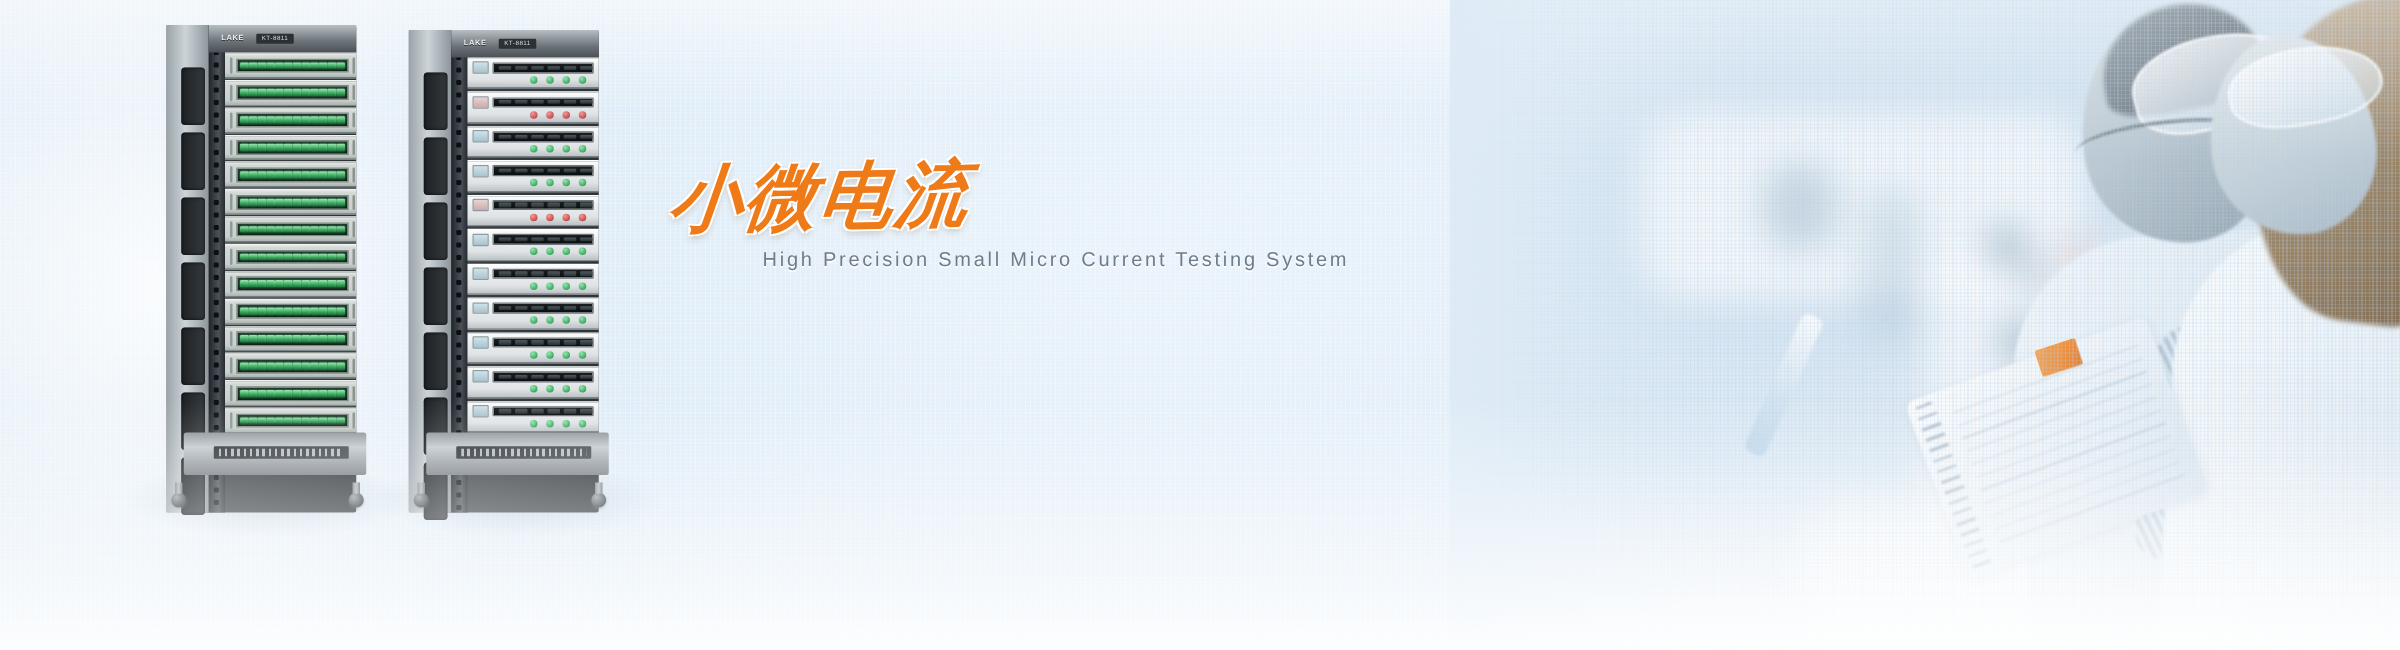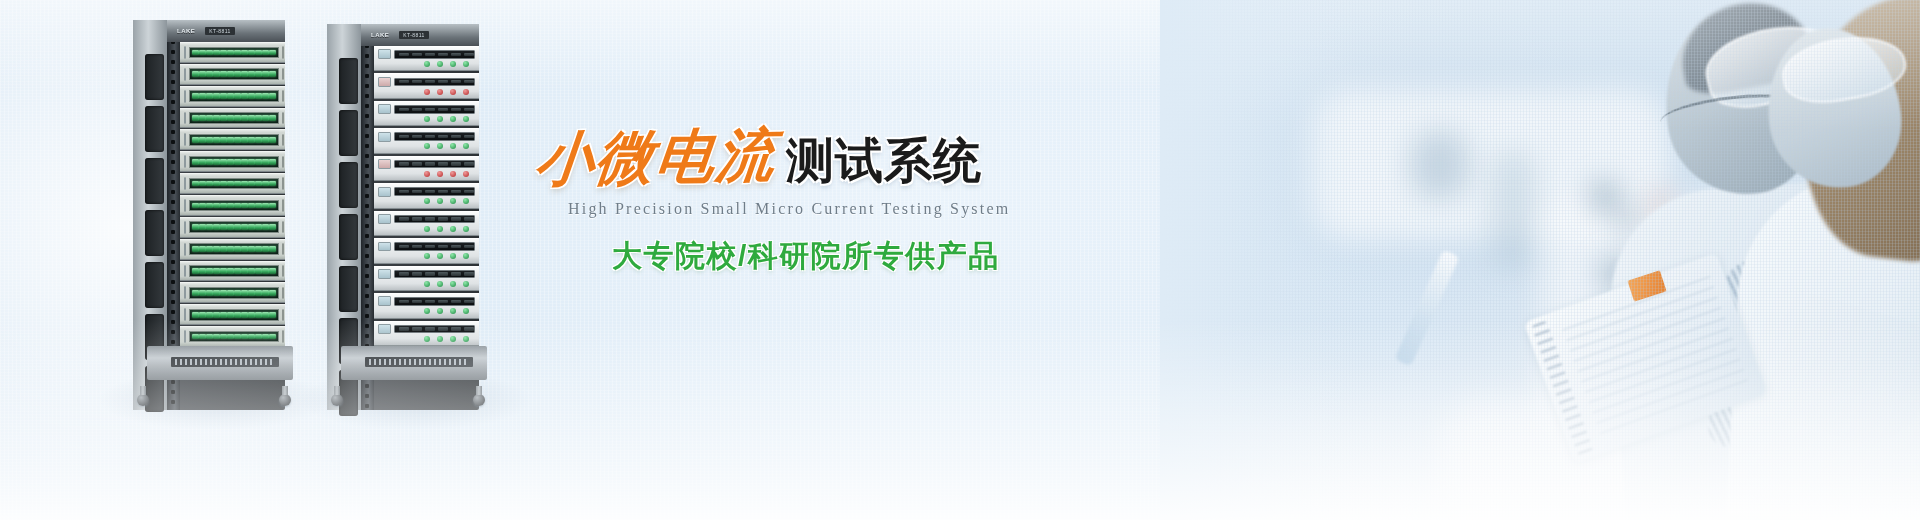--- a/index.html
+++ b/index.html
@@ -351,25 +351,24 @@
     font-style:italic;
     letter-spacing:2px;line-height:.94;
     margin:0 10px 0 12px;
     transform:skewX(-7deg) rotate(-1.2deg);
     text-shadow:
       -1.4px -1.4px 0 #ffffff, 1.4px -1.4px 0 #fff,
       -1.4px 1.4px 0 #fff, 1.4px 1.4px 0 #fff,
       0 3px 6px rgba(120,95,60,.30);
   }
   .subline{
-    position:absolute;left:568px;top:200px;
+    position:absolute;left:610px;top:200px;
     font-size:16px;color:#6f7d89;
     letter-spacing:2.2px;white-space:nowrap;
     text-shadow:0 1px 0 rgba(255,255,255,.9);
-    font-family:Liberation Serif, serif;
   }
   .greenline{
     position:absolute;left:612px;top:236px;
     font-size:30px;font-weight:bold;color:#2faa3e;
     letter-spacing:1.5px;white-space:nowrap;
     text-shadow:
       -1.2px -1.2px 0 #ffffff, 1.2px -1.2px 0 #fff,
       -1.2px 1.2px 0 #fff, 1.2px 1.2px 0 #fff,
       0 2px 4px rgba(60,130,70,.25);
   }
@@ -1016,21 +1015,19 @@
     <div class="foot" style="left:4px;">
         <span class="stem"></span>
       </div>
     <div class="foot" style="right:-6px;">
         <span class="stem"></span>
       </div>
   </div>
 
   <div class="headline">
     <span class="h-orange">小微电流</span>
-    <span class="h-black">测试系统</span>
   </div>
 
   <div class="subline">High Precision Small Micro Current Testing System</div>
 
-  <div class="greenline">大专院校/科研院所专供产品</div>
 
   <div class="bg-bottom-fade"></div>
 </div>
 
 </body></html>

